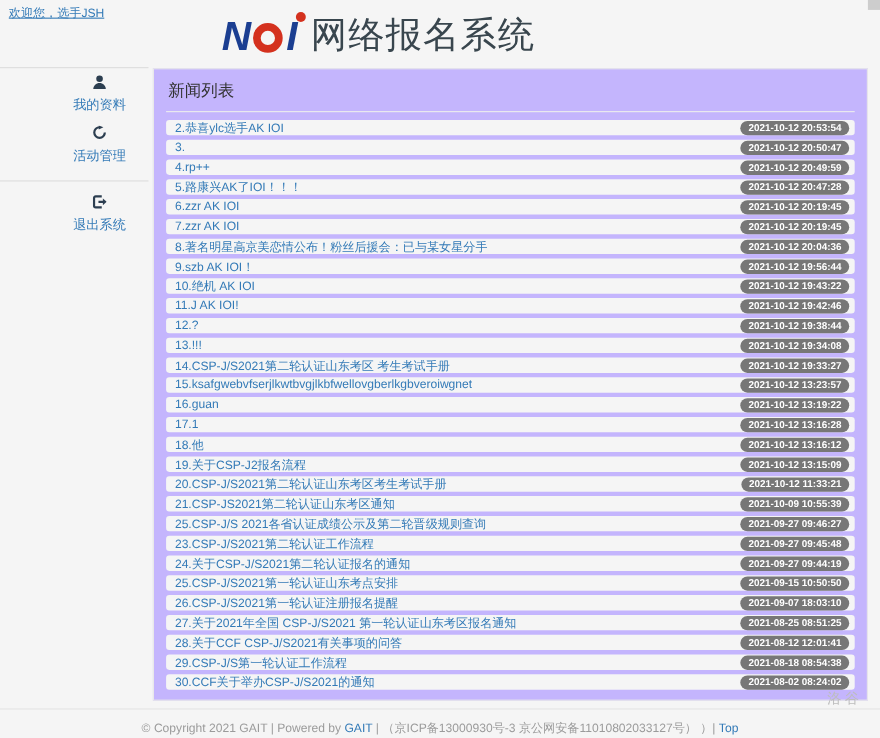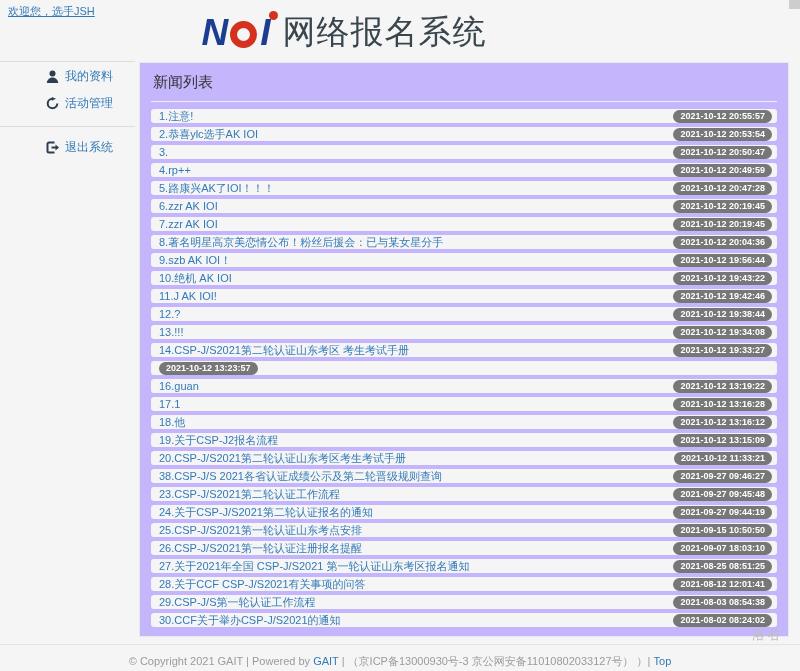--- a/index.html
+++ b/index.html
@@ -18,21 +18,21 @@
   .logo{display:flex;align-items:center;margin-right:10px;}
   .logo-n,.logo-i{font-size:37px;font-weight:bold;font-style:italic;color:#1b3e91;line-height:1;}
   .logo-n{letter-spacing:-1px;}
   .logo-o{width:13px;height:13px;border:7px solid #d4311e;border-radius:50%;margin:4px 1px 0 3px;}
   .logo-i{position:relative;padding:0 2px;}
   .logo-dot{position:absolute;top:-3px;right:-5px;width:9px;height:9px;background:#d4311e;border-radius:50%;}
   .site-title{font-size:33px;color:#39464e;letter-spacing:1px;}
   
   .sidebar{position:absolute;left:0;top:61px;width:135px;}
   .side-divider{border:none;border-top:1px solid #ddd;margin:0;}
-  .side-item{display:flex;align-items:center;gap:6px;padding:6px 0 4px 46px;font-size:12px;color:#337ab7;cursor:pointer;}
+  .side-item{display:flex;align-items:center;gap:6px;padding:6px 0 4px 46px;font-size:12px;color:#337ab7;cursor:pointer;flex-direction:column;}
   .side-item svg{flex:0 0 auto;}
   .side-item.logout{margin-top:14px;}
   
   .card{position:absolute;left:139px;top:62px;width:650px;box-sizing:border-box;
     background:#c4b5fd;border:1px solid #e9e9e9;padding:6px 11px 5px;}
   .card-title{font-size:15px;color:#333;padding:4px 2px 9px;border-bottom:1px solid #eee;margin-bottom:7px;}
   .news-row{display:flex;align-items:center;justify-content:space-between;
     background:#f5f5f5;border-radius:3px;height:14px;margin-bottom:4px;padding:0 5px 0 8px;}
   .news-link{font-size:11px;color:#337ab7;text-decoration:none;white-space:nowrap;overflow:hidden;max-width:540px;cursor:pointer;}
   .news-time{font-size:9px;font-weight:bold;color:#fff;background:#777;border-radius:8px;padding:1px 7px;line-height:11px;white-space:nowrap;}
@@ -81,24 +81,20 @@
       <path d="M5.5 6.5 h5" stroke="#2c3e50" stroke-width="2"></path>
       <path d="M9.5 3.4 L13 6.5 L9.5 9.6 Z" fill="#2c3e50"></path>
     </svg>
     <span>退出系统</span>
   </div>
 </div>
 
 <div class="card">
   <div class="card-title">新闻列表</div>
   <div id="news-list">
-  <div class="news-row">
-    <a class="news-link">1.注意!</a>
-    <span class="news-time">2021-10-12 20:55:57</span>
-  </div>
 
   <div class="news-row">
     <a class="news-link">2.恭喜ylc选手AK IOI</a>
     <span class="news-time">2021-10-12 20:53:54</span>
   </div>
 
   <div class="news-row">
     <a class="news-link">3.</a>
     <span class="news-time">2021-10-12 20:50:47</span>
   </div>
@@ -152,20 +148,21 @@
     <a class="news-link">13.!!!</a>
     <span class="news-time">2021-10-12 19:34:08</span>
   </div>
 
   <div class="news-row">
     <a class="news-link">14.CSP-J/S2021第二轮认证山东考区 考生考试手册</a>
     <span class="news-time">2021-10-12 19:33:27</span>
   </div>
 
   <div class="news-row">
+    <a class="news-link">15.ksafgwebvfserjlkwtbvgjlkbfwellovgberlkgbveroiwgnet</a>
     <span class="news-time">2021-10-12 13:23:57</span>
   </div>
 
   <div class="news-row">
     <a class="news-link">16.guan</a>
     <span class="news-time">2021-10-12 13:19:22</span>
   </div>
 
   <div class="news-row">
     <a class="news-link">17.1</a>
@@ -180,23 +177,27 @@
   <div class="news-row">
     <a class="news-link">19.关于CSP-J2报名流程</a>
     <span class="news-time">2021-10-12 13:15:09</span>
   </div>
 
   <div class="news-row">
     <a class="news-link">20.CSP-J/S2021第二轮认证山东考区考生考试手册</a>
     <span class="news-time">2021-10-12 11:33:21</span>
   </div>
 
-
-  <div class="news-row">
-    <a class="news-link">38.CSP-J/S 2021各省认证成绩公示及第二轮晋级规则查询</a>
+  <div class="news-row">
+    <a class="news-link">21.CSP-JS2021第二轮认证山东考区通知</a>
+    <span class="news-time">2021-10-09 10:55:39</span>
+  </div>
+
+  <div class="news-row">
+    <a class="news-link">25.CSP-J/S 2021各省认证成绩公示及第二轮晋级规则查询</a>
     <span class="news-time">2021-09-27 09:46:27</span>
   </div>
 
   <div class="news-row">
     <a class="news-link">23.CSP-J/S2021第二轮认证工作流程</a>
     <span class="news-time">2021-09-27 09:45:48</span>
   </div>
 
   <div class="news-row">
     <a class="news-link">24.关于CSP-J/S2021第二轮认证报名的通知</a>
@@ -218,21 +219,21 @@
     <span class="news-time">2021-08-25 08:51:25</span>
   </div>
 
   <div class="news-row">
     <a class="news-link">28.关于CCF CSP-J/S2021有关事项的问答</a>
     <span class="news-time">2021-08-12 12:01:41</span>
   </div>
 
   <div class="news-row">
     <a class="news-link">29.CSP-J/S第一轮认证工作流程</a>
-    <span class="news-time">2021-08-03 08:54:38</span>
+    <span class="news-time">2021-08-18 08:54:38</span>
   </div>
 
   <div class="news-row">
     <a class="news-link">30.CCF关于举办CSP-J/S2021的通知</a>
     <span class="news-time">2021-08-02 08:24:02</span>
   </div>
 </div>
 </div>
 
 <div class="footer"><span>© Copyright 2021 GAIT | Powered by </span><a>GAIT</a><span> | （京ICP备13000930号-3 京公网安备11010802033127号） ）| </span><a>Top</a></div>

